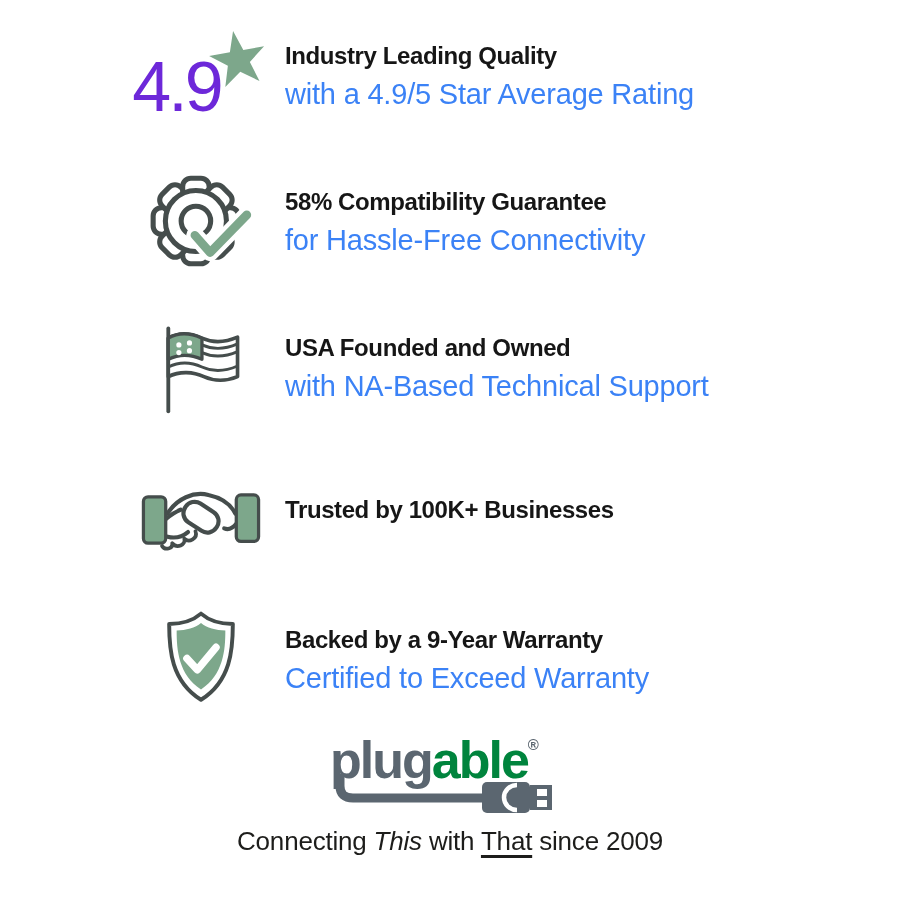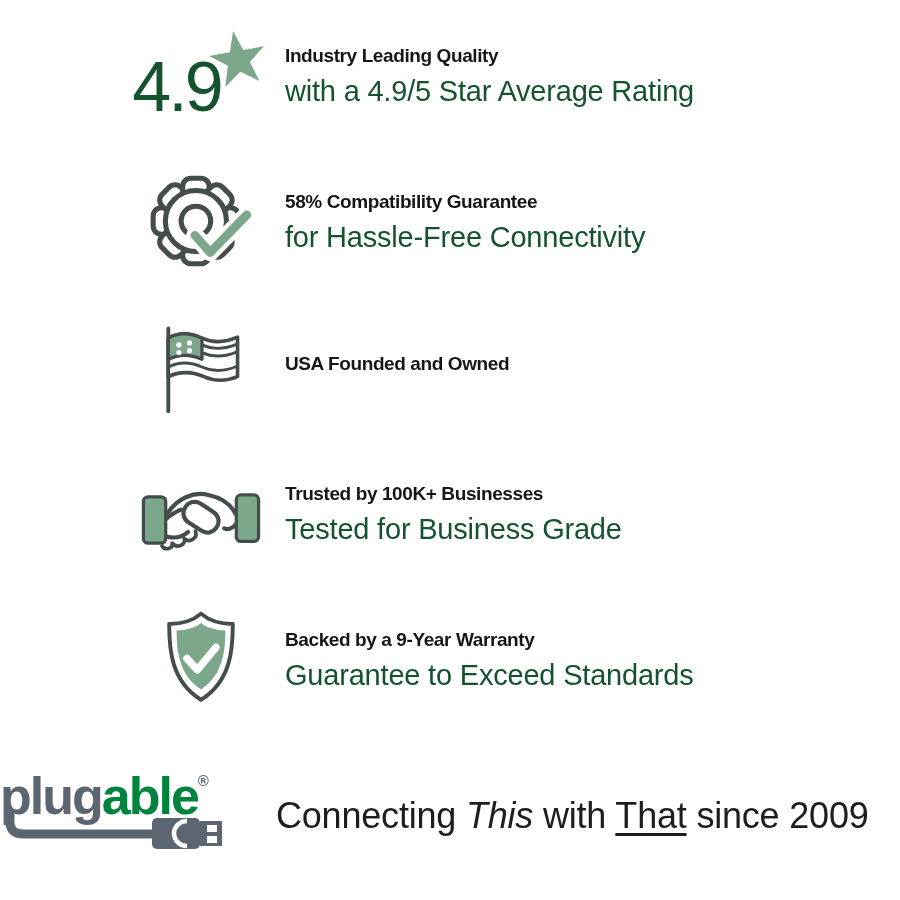--- a/index.html
+++ b/index.html
@@ -21,52 +21,50 @@
     width: 285px;
     padding-left: 116px;
     display: flex;
     justify-content: center;
     align-items: center;
     flex: none;
   }
   .text-cell { flex: 1; }
   .feature-title {
     margin: 0 0 9px 0;
-    font-size: 19px;
+    font-size: 24px;
     font-weight: 700;
     letter-spacing: -0.4px;
     color: #161616;
     line-height: 1.1;
   }
   .feature-subtitle {
     margin: 0;
     font-size: 29px;
     font-weight: 400;
     letter-spacing: -0.2px;
-    color: #14532d;
+    color: #3b82f6;
     line-height: 1.1;
   }
   
   .rating-unit { display: flex; align-items: flex-start; position: relative; margin-top: 6px; }
   .rating-number {
     font-size: 70px;
     line-height: 0.95;
     font-weight: 400;
     letter-spacing: -3px;
-    color: #14532d;
+    color: #6d28d9;
     margin-top: 14px;
   }
   .rating-star { position: relative; top: -12px; margin-left: -14px; }
   
   .logo-block {
-    margin-top: 36px;
     display: flex;
-    flex-direction: row;
+    flex-direction: column;
     align-items: center;
-    gap: 36px;
   }
   .logo { position: relative; width: 240px; height: 82px; }
   .logo-word {
     font-size: 52px;
     font-weight: 700;
     letter-spacing: -2px;
     line-height: 1;
     white-space: nowrap;
   }
   .logo-plug { color: #5b6670; }
@@ -75,21 +73,21 @@
     font-size: 15px;
     font-weight: 700;
     color: #5b6670;
     vertical-align: 28px;
     letter-spacing: 0;
   }
   .logo-cable { position: absolute; left: 2px; top: 40px; }
   .tagline {
     margin-top: 10px;
     text-align: right;
-    font-size: 36px;
+    font-size: 26px;
     letter-spacing: -0.2px;
     color: #1d1d1b;
   }
   .tagline .italic-word { font-style: italic; }
   .tagline .underlined-word {
     text-decoration: underline;
     text-decoration-thickness: 2.5px;
     text-underline-offset: 5px;
   }
 </style>
@@ -152,20 +150,21 @@
           <g fill="none" stroke="#454d4c" stroke-width="3">
             <path d="M53,29 C64,34 76,34 90,28"></path>
             <path d="M53,37 C64,42 76,42 90,36"></path>
             <path d="M18,52 C30,46 42,47 53,52 C64,57 76,57 90,51"></path>
           </g>
         </svg>
       </span>
     </div>
     <div class="text-cell">
       <h3 class="feature-title">USA Founded and Owned</h3>
+      <p class="feature-subtitle">with NA-Based Technical Support</p>
     </div>
   </div>
 
   <div class="feature-row">
     <div class="icon-cell">
       <span>
         <svg width="130" height="97" viewBox="0 0 140 104">
           <g fill="none" stroke="#454d4c" stroke-width="4.5" stroke-linecap="round" stroke-linejoin="round">
             <path d="M34,52 C44,36 62,28 78,32 C92,35 102,42 107,52"></path>
             <path d="M32,58 C38,53 43,50 48,48"></path>
@@ -174,37 +173,36 @@
           </g>
           <rect x="50" y="44" width="40" height="24" rx="11.5" transform="rotate(33 70 56)" fill="#ffffff" stroke="#454d4c" stroke-width="4.5"></rect>
           <path d="M64,71 c3,8 -7,13 -12,8 c2,7 -8,11 -13,5 c1,6 -8,8 -11,3" fill="none" stroke="#454d4c" stroke-width="4" stroke-linecap="round" stroke-linejoin="round"></path>
           <rect x="8" y="34" width="24" height="50" rx="5" fill="#7da78b" stroke="#454d4c" stroke-width="3.5"></rect>
           <rect x="108" y="32" width="24" height="50" rx="5" fill="#7da78b" stroke="#454d4c" stroke-width="3.5"></rect>
         </svg>
       </span>
     </div>
     <div class="text-cell">
       <h3 class="feature-title">Trusted by 100K+ Businesses</h3>
-      <p class="feature-subtitle">Tested for Business Grade</p>
     </div>
   </div>
 
   <div class="feature-row">
     <div class="icon-cell">
       <span>
         <svg width="94" height="103" viewBox="0 0 100 110">
           <path d="M50,6 C58,13 70,17 84,17 C84,44 82,78 50,98 C18,78 16,44 16,17 C30,17 42,13 50,6 Z" fill="#ffffff" stroke="#454d4c" stroke-width="4.2" stroke-linejoin="round"></path>
           <path d="M50,16 C56,21 66,24 76,24 C76,45 74,71 50,87 C26,71 24,45 24,24 C34,24 44,21 50,16 Z" fill="#7da78b"></path>
           <polyline points="35,54 46,66 66,42" fill="none" stroke="#ffffff" stroke-width="8" stroke-linecap="round" stroke-linejoin="round"></polyline>
         </svg>
       </span>
     </div>
     <div class="text-cell">
       <h3 class="feature-title">Backed by a 9-Year Warranty</h3>
-      <p class="feature-subtitle">Guarantee to Exceed Standards</p>
+      <p class="feature-subtitle">Certified to Exceed Warranty</p>
     </div>
   </div>
 
 </div>
 
 <div class="logo-block">
   <div class="logo">
     <div class="logo-word">
       <span class="logo-plug">plug</span><span class="logo-able">able</span><span class="logo-reg">®</span>
     </div>

